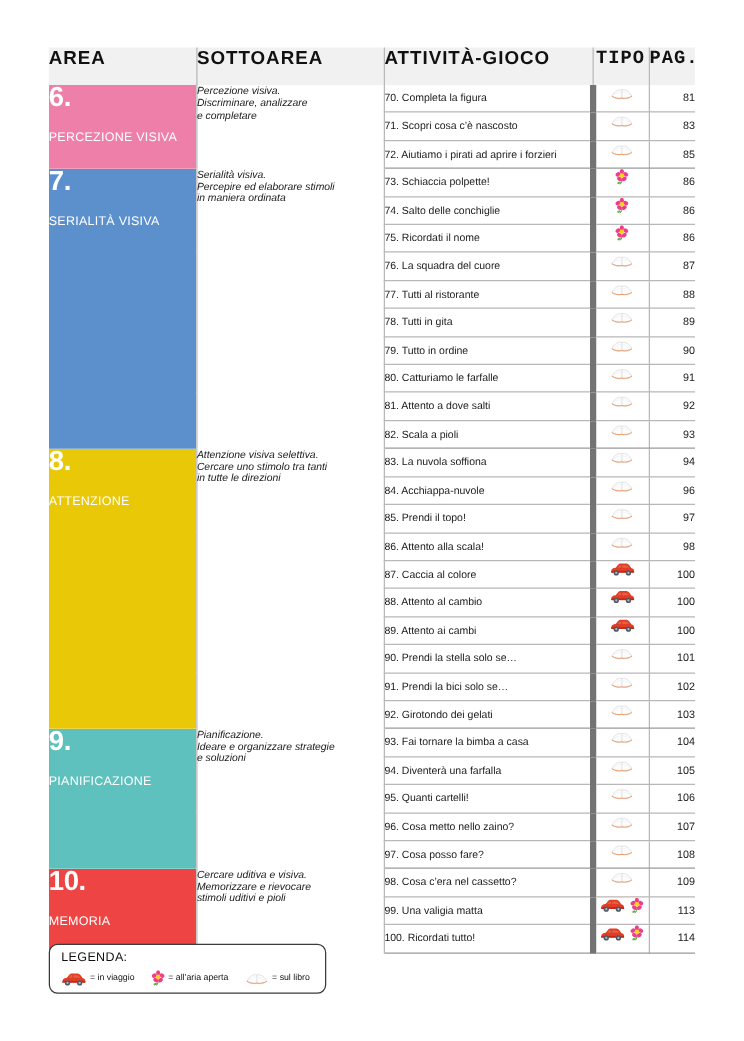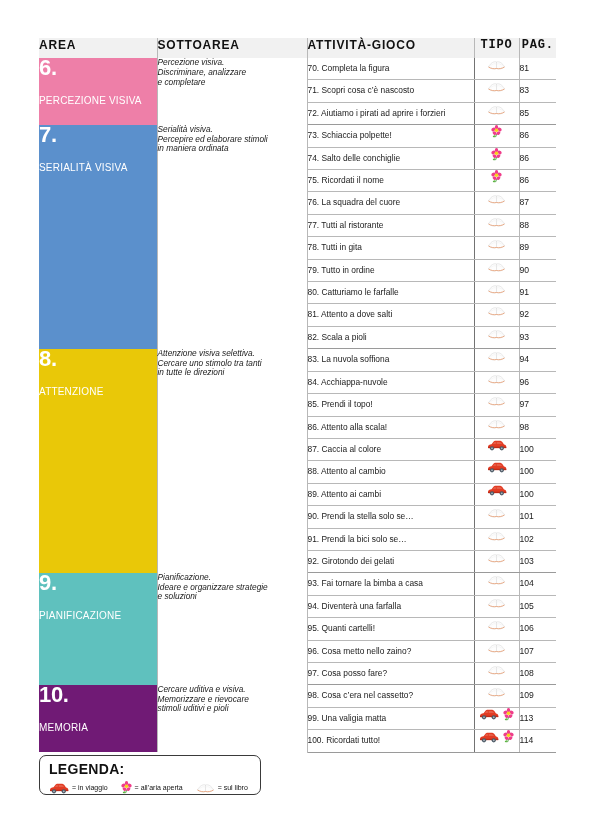--- a/index.html
+++ b/index.html
@@ -33,22 +33,22 @@
   
   col.c-area    { width: 118px; }
   col.c-sub     { width: 150px; }
   col.c-act     { width: 167px; }
   col.c-tipo    { width: 45px; }
   col.c-pag     { width: 37px; }
 
   
   .hdr th {
     background: #f1f1f1;
-    height: 20px;
-    font-size: 12px;
+    height: 30px;
+    font-size: 15px;
     font-weight: bold;
     letter-spacing: 0.8px;
     text-align: left;
     vertical-align: middle;
     padding: 0 9px;
     border-right: 1px solid #b8b8b8;
     color: #111;
   }
   .hdr th.center { text-align: center; padding: 0 2px; font-family: Liberation Mono, monospace; }
   .hdr th.last   { border-right: none; }
@@ -87,40 +87,40 @@
   }
   td.sub p { margin: 0; font-style: italic; }
 
   
   td.act {
     height: 21.4px;
     font-size: 8.4px;
     line-height: 21.4px;
     padding: 0 0 0 6px;
     white-space: nowrap;
-    border-right: 1px solid #737373;
+    border-right: 5px solid #737373;
     border-bottom: 1px solid #b8b8b8;
     background: #fff;
     vertical-align: middle;
   }
   td.tipo {
     height: 21.4px;
     border-right: 1px solid #b8b8b8;
     border-bottom: 1px solid #b8b8b8;
     text-align: center;
     vertical-align: middle;
     background: #fff;
     white-space: nowrap;
     font-size: 0;
   }
   td.pag {
     height: 14px;
     font-size: 8.6px;
     line-height: 21.4px;
-    text-align: left;
+    text-align: right;
     vertical-align: middle;
     border-bottom: 1px solid #b8b8b8;
     background: #fff;
   }
   tr.last-of-group td.act,
   tr.last-of-group td.tipo,
   tr.last-of-group td.pag { border-bottom: 1px solid #9a9a9a; }
 
   
   .ico { display: inline-block; vertical-align: middle; }
@@ -133,22 +133,22 @@
     top: 755px;
     width: 222px;
     height: 40px;
     border: 1px solid #3a3a3a;
     border-radius: 7px;
     background: #fff;
     box-sizing: border-box;
     padding: 5px 0 0 9px;
   }
   #legend .title {
-    font-size: 14px;
-    font-weight: bold;
+    font-size: 10px;
+    font-weight: normal;
     letter-spacing: 0.3px;
     color: #111;
     margin-bottom: 4px;
   }
   #legend .items {
     display: flex;
     align-items: center;
     gap: 13px;
   }
   #legend .item {
@@ -544,21 +544,21 @@
         <td class="tipo"><svg class="ico" width="19" height="13" viewBox="0 0 38 26">
             <path d="M3 18 C7 10 14 6 19 8 C24 6 31 10 35 18 C30 22 24 23 19 21 C14 23 8 22 3 18 Z" fill="#fdfdfd" stroke="#d8d8d8" stroke-width="1.2"></path>
             <path d="M19 8 L19 21" stroke="#cfcfcf" stroke-width="1"></path>
             <path d="M3 18 C8 21 14 22 19 21 C24 22 30 21 35 18" fill="none" stroke="#e8915e" stroke-width="1.4"></path>
             <path d="M6.5 15.5 C10 12.5 15 10.5 18.2 11.8" fill="none" stroke="#ededed" stroke-width="1"></path>
             <path d="M31.5 15.5 C28 12.5 23 10.5 19.8 11.8" fill="none" stroke="#ededed" stroke-width="1"></path>
           </svg></td>
         <td class="pag">108</td>
       </tr>
       <tr>
-        <td class="area" rowspan="3" style="background: #701a75;">
+        <td class="area" rowspan="3" style="background: #ef4444;">
           <span class="area-num">10.</span>
           <span class="area-name">MEMORIA</span>
         </td>
         <td class="sub" rowspan="3">
           <p>Cercare uditiva e visiva.</p>
           <p>Memorizzare e rievocare</p>
           <p>stimoli uditivi e pioli</p>
         </td>
         <td class="act">98. Cosa c’era nel cassetto?</td>
         <td class="tipo"><svg class="ico" width="19" height="13" viewBox="0 0 38 26">

